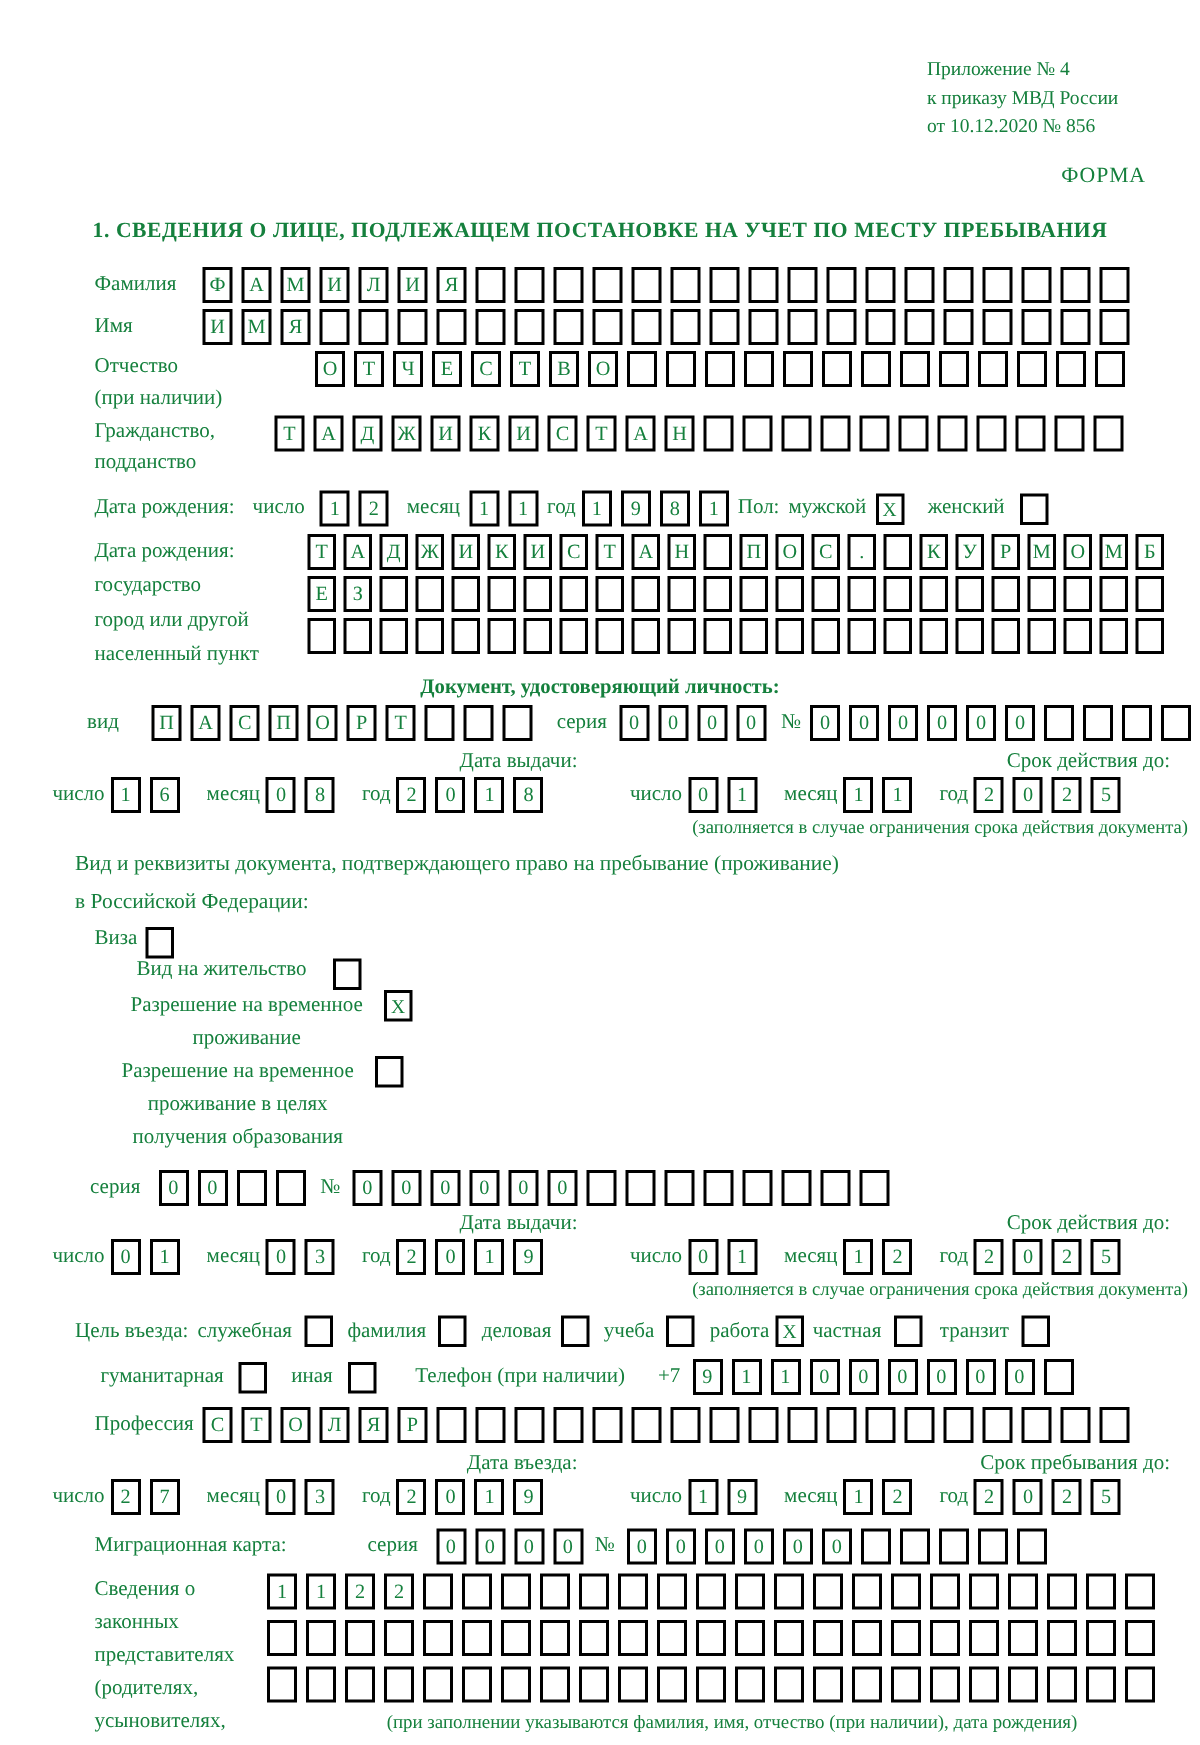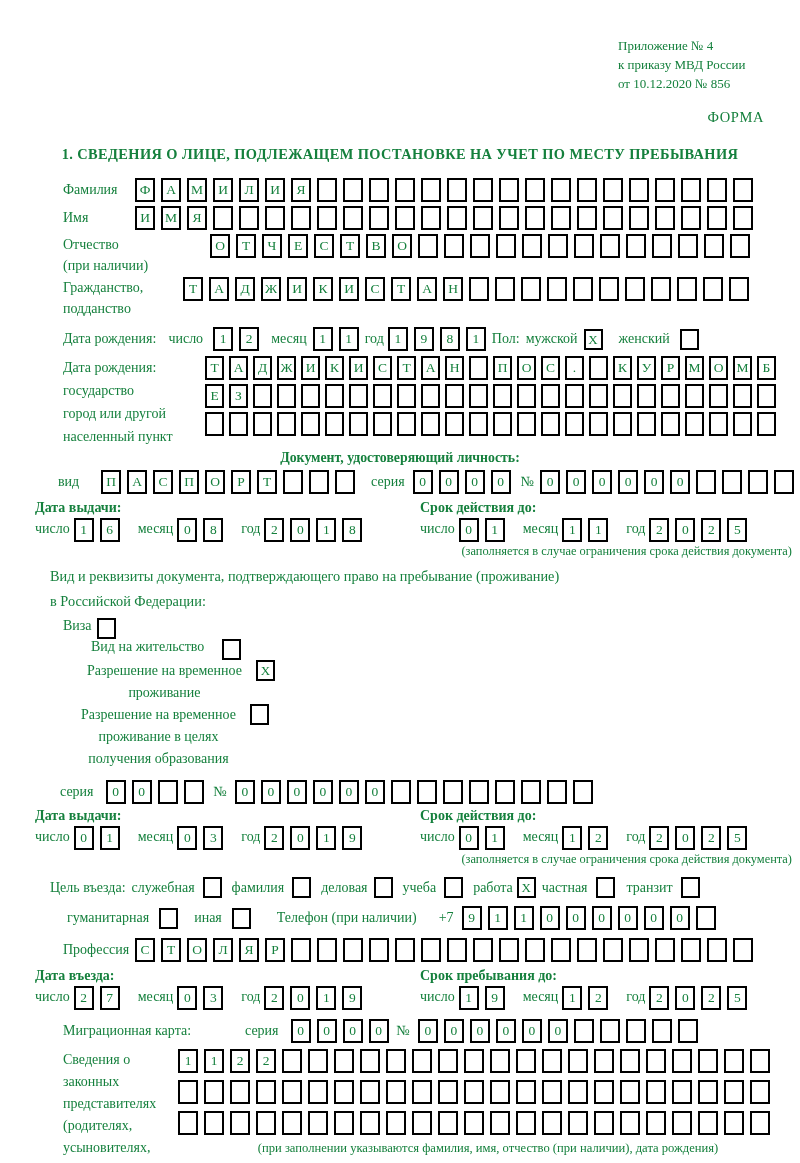--- a/index.html
+++ b/index.html
@@ -18,21 +18,21 @@
   .lblcol{font-size:14px;line-height:21px;flex-shrink:0;}
   .boxes{white-space:nowrap;display:inline-block;}
   .cbox{display:inline-block;box-sizing:border-box;width:20px;height:24px;border:2px solid #000;
         margin-right:6px;text-align:center;font-size:13.5px;line-height:20px;vertical-align:middle;background:#fff;}
   .cmp .cbox{width:19px;margin-right:5px;}
   .chk{display:inline-block;box-sizing:border-box;width:19px;height:21px;border:2px solid #000;
        text-align:center;font-size:13px;line-height:17px;vertical-align:middle;background:#fff;}
   .dochead{text-align:center;font-weight:bold;font-size:13.8px;margin-top:2px;}
   .daterow{display:flex;align-items:flex-start;}
   .datecol{box-sizing:border-box;}
-  .datehead{text-align:left;font-size:14px;margin-bottom:2px;font-weight:bold;}
+  .datehead{text-align:right;font-size:14px;margin-bottom:2px;}
   .dateline{white-space:nowrap;font-size:14px;}
   .dateline .lbl{margin-right:4px;}
   .dateline .grp{margin-right:12px;}
   .note{font-size:12.4px;text-align:right;padding-right:8px;margin-top:2px;}
   .para{margin-left:50px;font-size:14.3px;line-height:25px;margin-top:5px;}
   .ckitem{display:flex;align-items:flex-start;}
   .cklines{text-align:center;font-size:14px;line-height:22px;}
   .repnote{font-size:12.6px;text-align:center;margin-top:6px;width:620px;}
 </style>
 </head>

